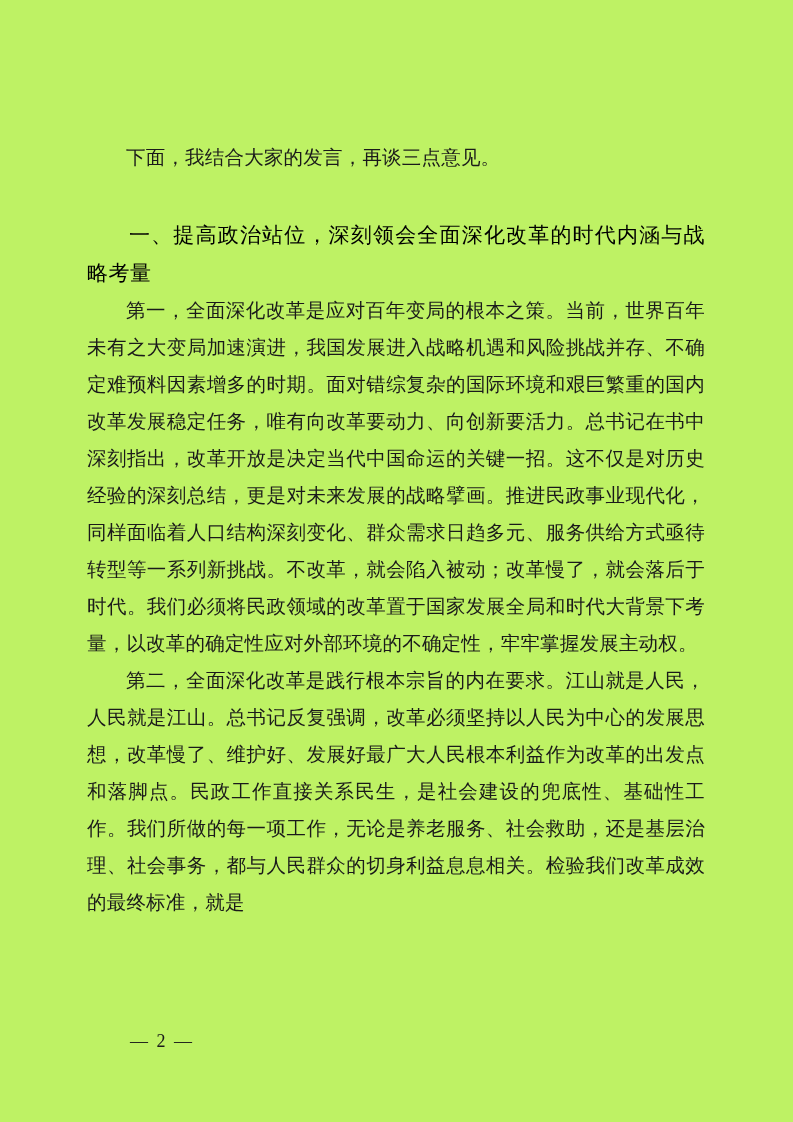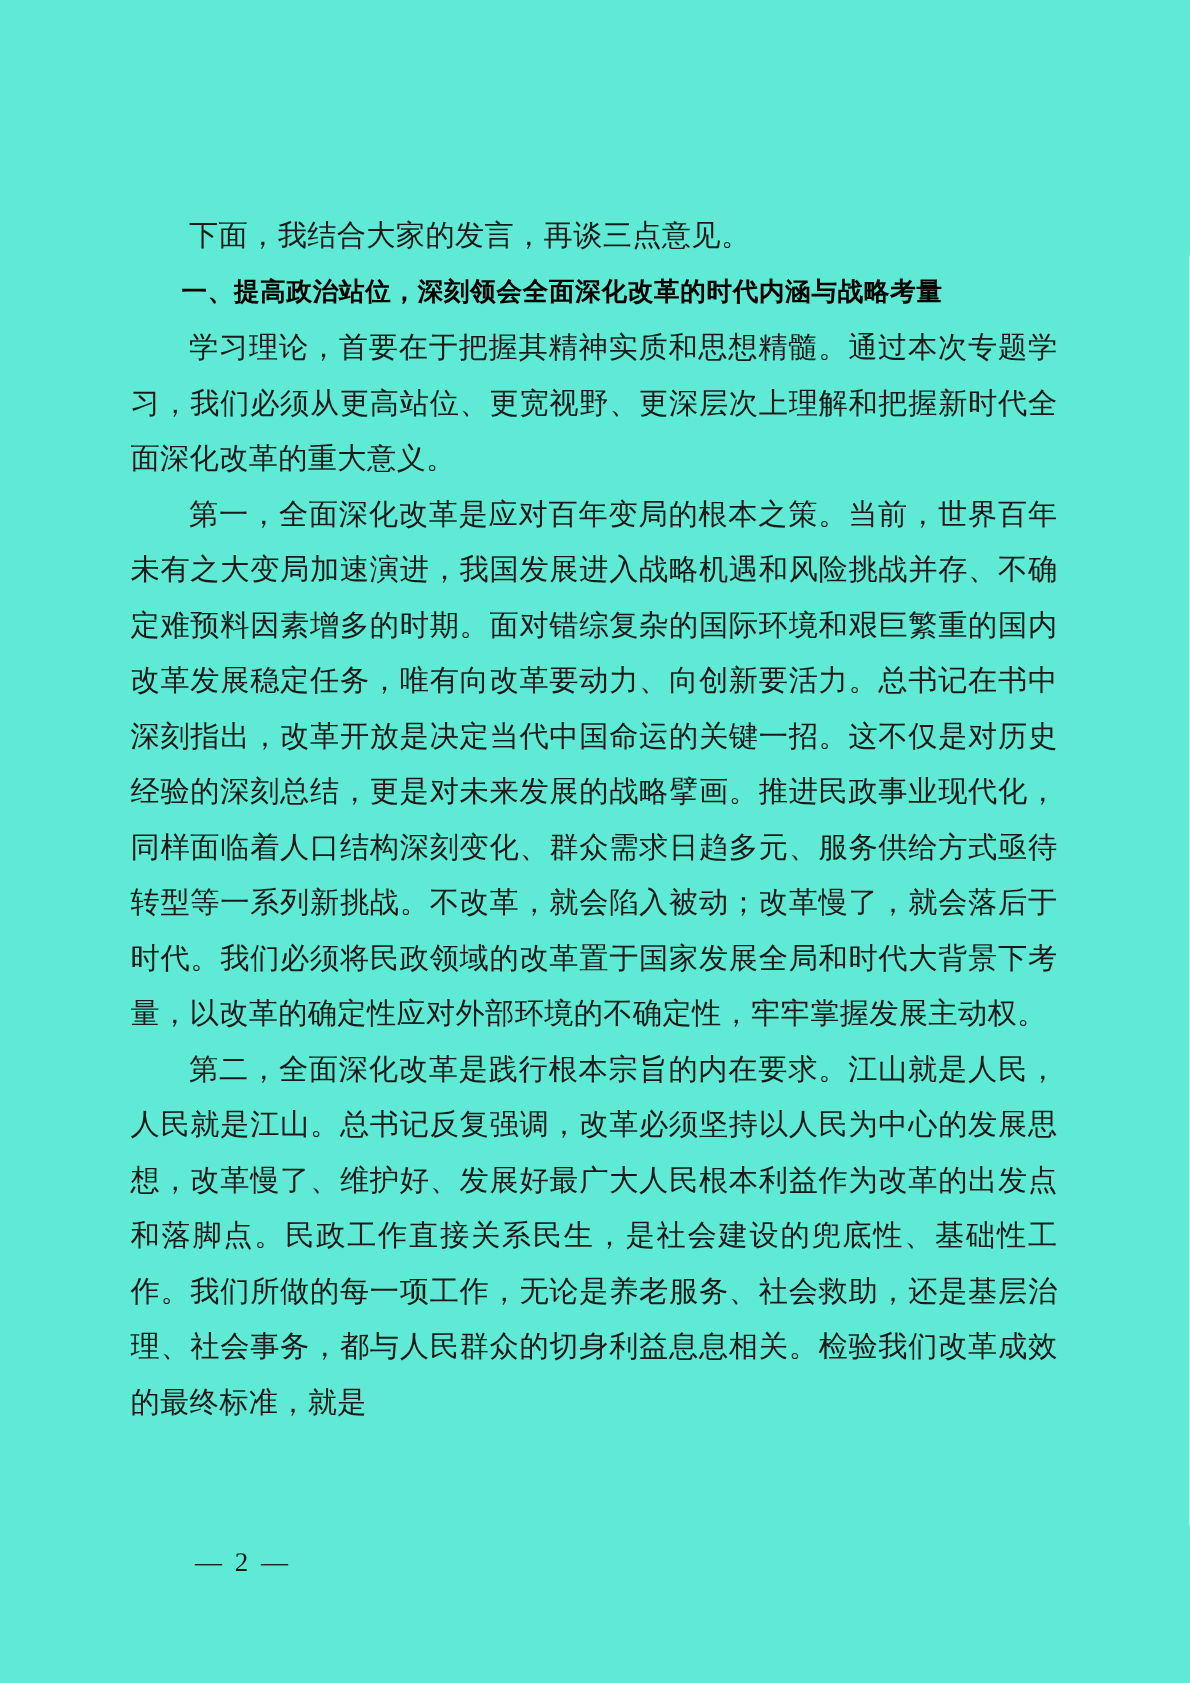--- a/index.html
+++ b/index.html
@@ -4,21 +4,21 @@
 <style>
   html, body {
     margin: 0;
     padding: 0;
     background: #ffffff;
   }
   .page {
     position: relative;
     width: 793px;
     height: 1122px;
-    background: #5eead4;
+    background: #bef264;
     overflow: hidden;
     color: #1a1a1a;
     font-family: "Liberation Serif", serif;
   }
   .content {
     position: absolute;
     left: 87px;
     top: 139px;
     width: 618px;
   }
@@ -26,42 +26,42 @@
     margin: 0;
     font-size: 19.5px;
     line-height: 37px;
     text-indent: 2em;
     text-align: justify;
     letter-spacing: 0.2px;
     word-break: break-all;
   }
   .heading {
     font-family: "Liberation Sans", sans-serif;
-    font-weight: bold;
-    font-size: 17px;
+    font-weight: normal;
+    font-size: 21px;
     line-height: 38px;
     letter-spacing: 0.5px;
     color: #000000;
+    margin-top: 40px;
   }
   .footer {
     position: absolute;
     left: 130px;
     top: 1029px;
     font-size: 18px;
     line-height: 24px;
     font-family: "Liberation Serif", serif;
     color: #1a1a1a;
     letter-spacing: 2px;
   }
 </style>
 </head>
 <body>
 
 <div class="page">
   <div class="content">
     <p class="para">下面，我结合大家的发言，再谈三点意见。</p>
     <p class="para heading">一、提高政治站位，深刻领会全面深化改革的时代内涵与战略考量</p>
-    <p class="para">学习理论，首要在于把握其精神实质和思想精髓。通过本次专题学习，我们必须从更高站位、更宽视野、更深层次上理解和把握新时代全面深化改革的重大意义。</p>
     <p class="para">第一，全面深化改革是应对百年变局的根本之策。当前，世界百年未有之大变局加速演进，我国发展进入战略机遇和风险挑战并存、不确定难预料因素增多的时期。面对错综复杂的国际环境和艰巨繁重的国内改革发展稳定任务，唯有向改革要动力、向创新要活力。总书记在书中深刻指出，改革开放是决定当代中国命运的关键一招。这不仅是对历史经验的深刻总结，更是对未来发展的战略擘画。推进民政事业现代化，同样面临着人口结构深刻变化、群众需求日趋多元、服务供给方式亟待转型等一系列新挑战。不改革，就会陷入被动；改革慢了，就会落后于时代。我们必须将民政领域的改革置于国家发展全局和时代大背景下考量，以改革的确定性应对外部环境的不确定性，牢牢掌握发展主动权。</p>
     <p class="para">第二，全面深化改革是践行根本宗旨的内在要求。江山就是人民，人民就是江山。总书记反复强调，改革必须坚持以人民为中心的发展思想，改革慢了、维护好、发展好最广大人民根本利益作为改革的出发点和落脚点。民政工作直接关系民生，是社会建设的兜底性、基础性工作。我们所做的每一项工作，无论是养老服务、社会救助，还是基层治理、社会事务，都与人民群众的切身利益息息相关。检验我们改革成效的最终标准，就是</p>
   </div>
   <div class="footer">— 2 —</div>
 </div>
 
 </body></html>

